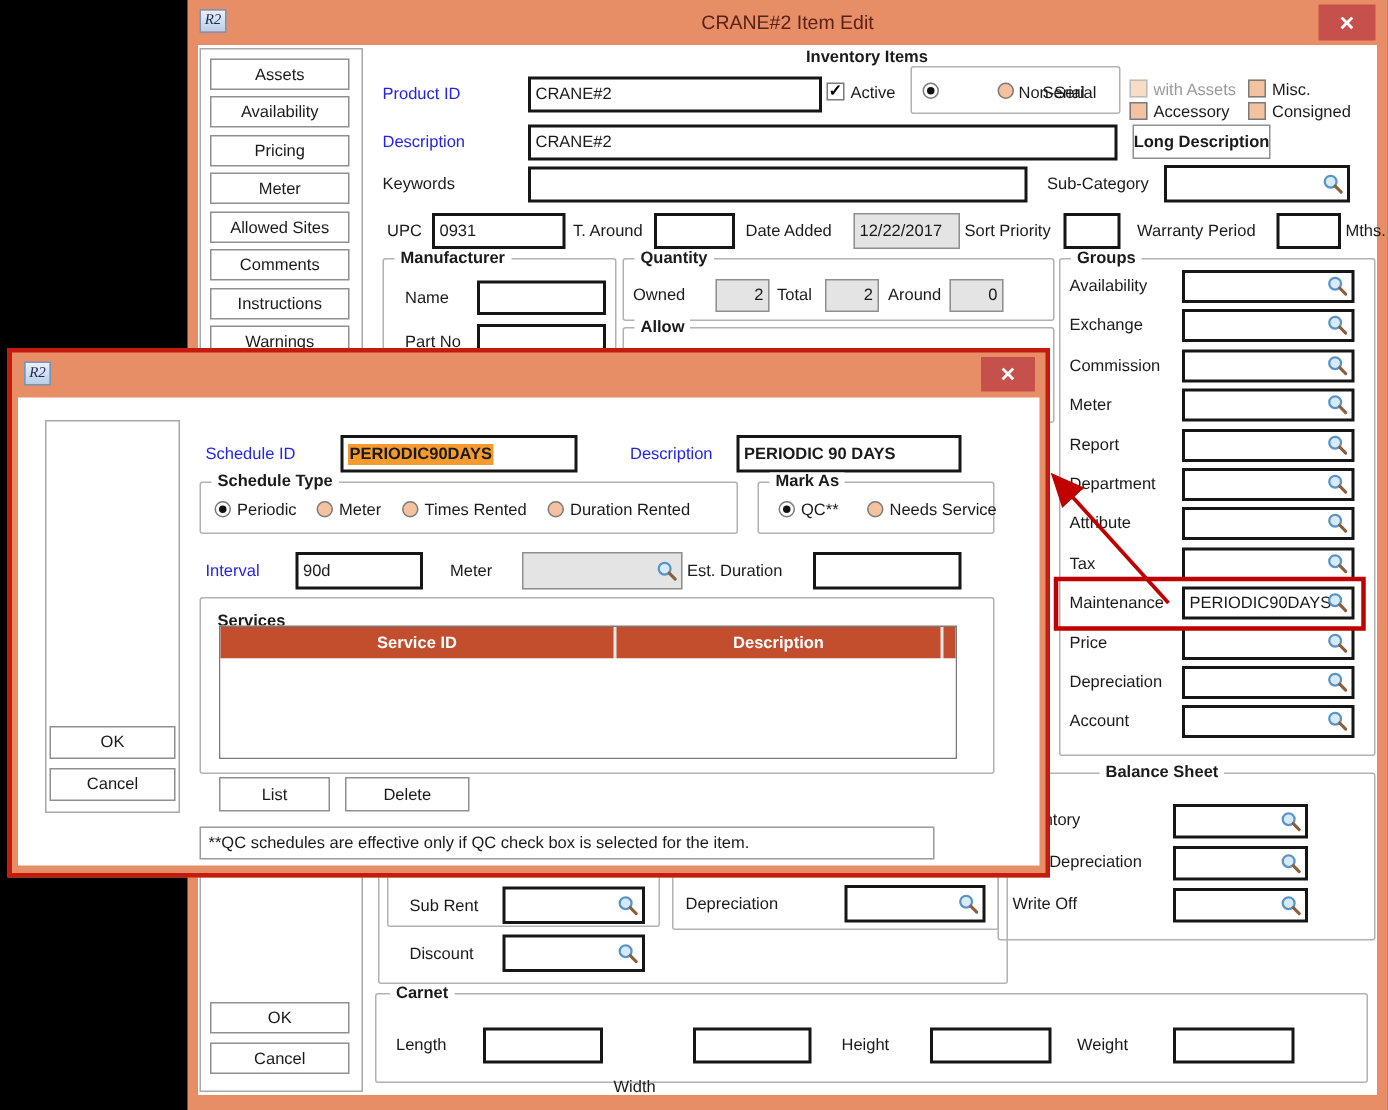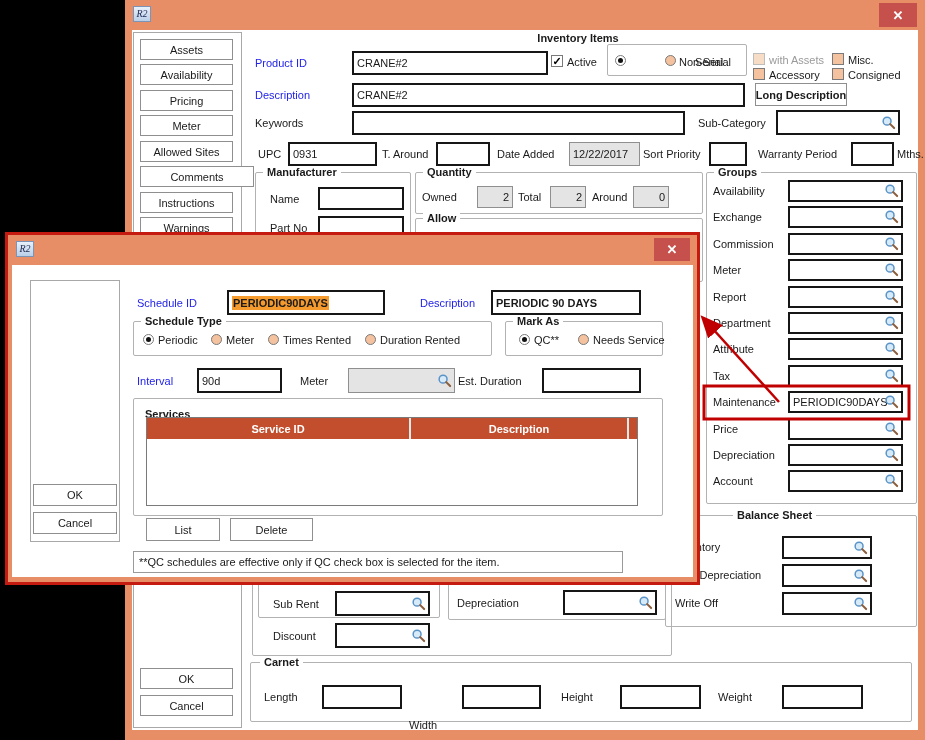--- a/index.html
+++ b/index.html
@@ -80,32 +80,33 @@
   #schedule-edit { z-index: 40; }
   #item-edit { z-index: 1; }
 </style>
 </head>
 <body>
 
 <div id="item-edit" class="win" style="left:125px;top:0;width:800px;height:740px;">
 
   <div class="abs" style="left:0;top:0;width:800px;height:30px;">
     <div class="appicon" style="left:8px;top:6px;">R2</div>
+    <div class="tb-title">CRANE#2 Item Edit</div>
     <div class="closebtn" style="left:754px;top:3px;width:38px;height:24px;">✕</div>
   </div>
 
   <div class="client" style="left:7px;top:30px;width:786px;height:700px;"></div>
 
   <div class="abs" style="left:8px;top:32px;width:109px;height:696px;border:1px solid #a8a8a8;background:#fff;"></div>
   <div class="btn" style="left:15px;top:39px;width:93px;height:21px;">Assets</div>
   <div class="btn" style="left:15px;top:64px;width:93px;height:21px;">Availability</div>
   <div class="btn" style="left:15px;top:90px;width:93px;height:21px;">Pricing</div>
   <div class="btn" style="left:15px;top:115px;width:93px;height:21px;">Meter</div>
   <div class="btn" style="left:15px;top:141px;width:93px;height:21px;">Allowed Sites</div>
-  <div class="btn" style="left:15px;top:166px;width:114px;height:21px;">Comments</div>
+  <div class="btn" style="left:15px;top:166px;width:93px;height:21px;">Comments</div>
   <div class="btn" style="left:15px;top:192px;width:93px;height:21px;">Instructions</div>
   <div class="btn" style="left:15px;top:217px;width:93px;height:21px;">Warnings</div>
   <div class="btn" style="left:15px;top:668px;width:93px;height:21px;">OK</div>
   <div class="btn" style="left:15px;top:695px;width:93px;height:21px;">Cancel</div>
 
   <div class="lbl bold" style="left:353px;top:32px;width:200px;text-align:center;">Inventory Items</div>
 
   <div class="lbl blue" style="left:130px;top:57px;">Product ID</div>
   <div class="fld" style="left:227px;top:51px;width:196px;height:24px;">
       <span>CRANE#2</span>

